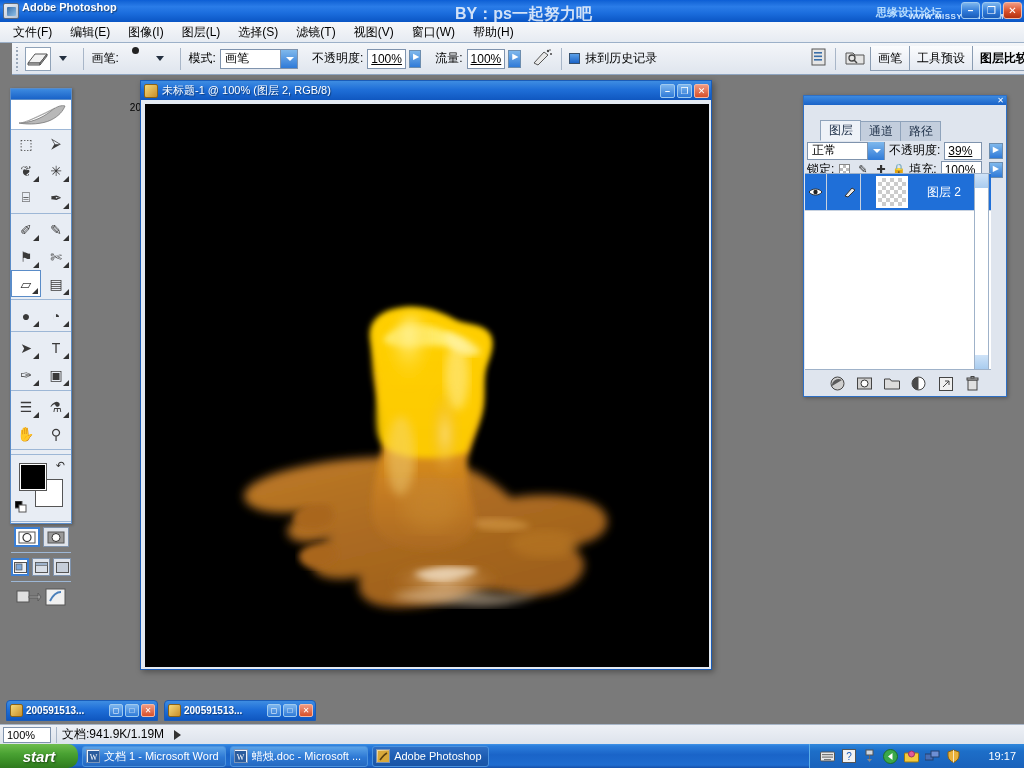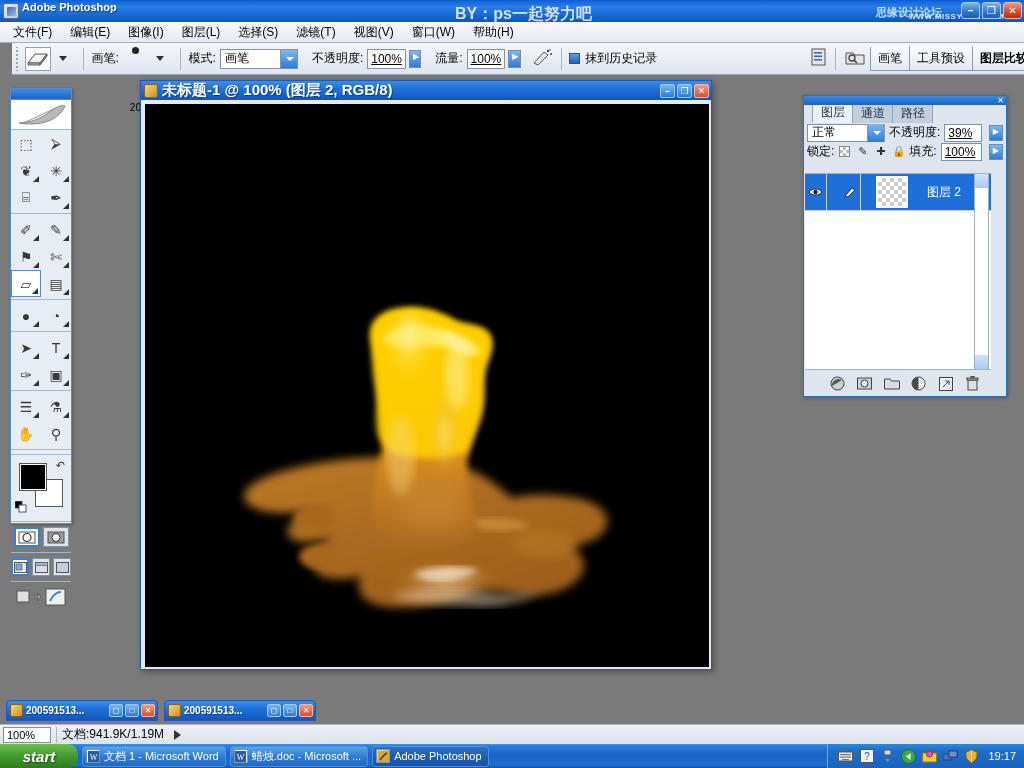--- a/index.html
+++ b/index.html
@@ -182,21 +182,21 @@
   .docwin {
     position: absolute; left: 140px; top: 80px; width: 572px; height: 590px;
     border: 1px solid #1a5cb8; background: #e4eaf2;
     box-shadow: 2px 2px 6px rgba(0,0,0,.35);
   }
   .doc-title {
     height: 19px; background: linear-gradient(to bottom,#3e8de2 0%, #1f6fd8 45%, #0f57c0 100%);
     display: flex; align-items: center; padding: 0 2px 0 3px;
   }
   .doc-icon { width: 14px; height: 14px; background: linear-gradient(135deg,#f5d97a,#c98f2a); border:1px solid #8a6318; border-radius:2px; margin-right:4px;}
-  .doc-title-text { color:#fff; font-size: 15px; font-weight: bold; text-shadow: 1px 1px 1px rgba(0,0,0,.4); white-space:nowrap;}
+  .doc-title-text { color:#fff; font-size: 11px; font-weight: normal; text-shadow: 1px 1px 1px rgba(0,0,0,.4); white-space:nowrap;}
   .doc-btns { margin-left:auto; display:flex; gap:2px; }
   .doc-btn { width:15px;height:14px;border:1px solid #9ecaf0;border-radius:2px;
     background: linear-gradient(to bottom,#7db6ee,#2f7ad8);
     color:#fff;font-size:9px;line-height:12px;text-align:center;font-weight:bold;}
   .doc-btn.close{ background: linear-gradient(to bottom,#f09a82,#d8502a); border-color:#f3b9a6; }
   .canvas-area {
     position: absolute; left: 4px; top: 23px; width: 564px; height: 563px;
     background: #000; overflow:hidden;
   }
 
@@ -204,21 +204,21 @@
   .candle { position:absolute; left:0; top:0; width:100%; height:100%; }
 
   
   .layers {
     position: absolute; left: 803px; top: 95px; width: 204px; height: 302px;
     background: #dfe5ee; border: 1px solid #2e6fc4;
     box-shadow: 1px 1px 4px rgba(0,0,0,.3);
   }
   .lp-head { height:9px; background: linear-gradient(to bottom,#3d8ae0,#1a63c8); position:relative;}
   .lp-head .lp-close{ position:absolute; right:2px; top:0px; color:#fff; font-size:8px;}
-  .lp-tabs { display:flex; height:18px; align-items:flex-end; padding-left:8px; background:#dfe5ee;}
+  .lp-tabs { display:flex; height:36px; align-items:flex-end; padding-left:16px; background:#dfe5ee;}
   .lp-tab {
     font-size: 12px; padding: 1px 7px 1px 8px; background: #c3cedd;
     border: 1px solid #8fa3bb; border-bottom: none; margin-right: -1px;
     color:#20324a; white-space:nowrap;
   }
   .lp-tab.active { background:#eef2f8; font-weight: normal; border-bottom:1px solid #eef2f8;}
   .lp-row { display:flex; align-items:center; height:19px; padding: 1px 3px; gap:4px; }
   .lp-row .lbl { font-size:12px; white-space:nowrap; }
   .lock-icons { display:flex; gap:5px; align-items:center; }
   .lock-i { width:13px; height:13px; display:flex; align-items:center; justify-content:center; font-size:11px; color:#333;}
@@ -314,21 +314,21 @@
   }
   .task-item.active { background: linear-gradient(to bottom,#2f6fc4,#1c5bb0 55%,#1a55a6); }
   .ti-ico { width:14px; height:14px; background:#f0f4fa; border:1px solid #7a94b8; display:flex;align-items:center;justify-content:center; font-size:9px; color:#2a5c9e;}
   .ti-ico.ps { background: linear-gradient(135deg,#f2e0a8,#c8923a); color:#3a2a08; }
   .tray {
     margin-left:auto; height:24px; display:flex; align-items:center; gap:6px; padding: 0 8px 0 10px;
     background: linear-gradient(to bottom,#2f87dc 0%, #1d6ec8 30%, #1a62bb 100%);
     border-left: 1px solid #5aaee8;
   }
   .tray-ico { width:15px; height:15px; display:flex; align-items:center; justify-content:center; font-size:11px; }
-  .tray-time { color:#fff; font-size:11px; margin-left:3px; }
+  .tray-time { color:#fff; font-size:11px; margin-left:21px; }
 </style>
 </head>
 <body>
 
 <div id="app">
 
   <div class="titlebar">
     <div class="tb-icon"></div>
     <div class="tb-title">Adobe Photoshop</div>
     <div class="wm-mid">BY：ps一起努力吧</div>

